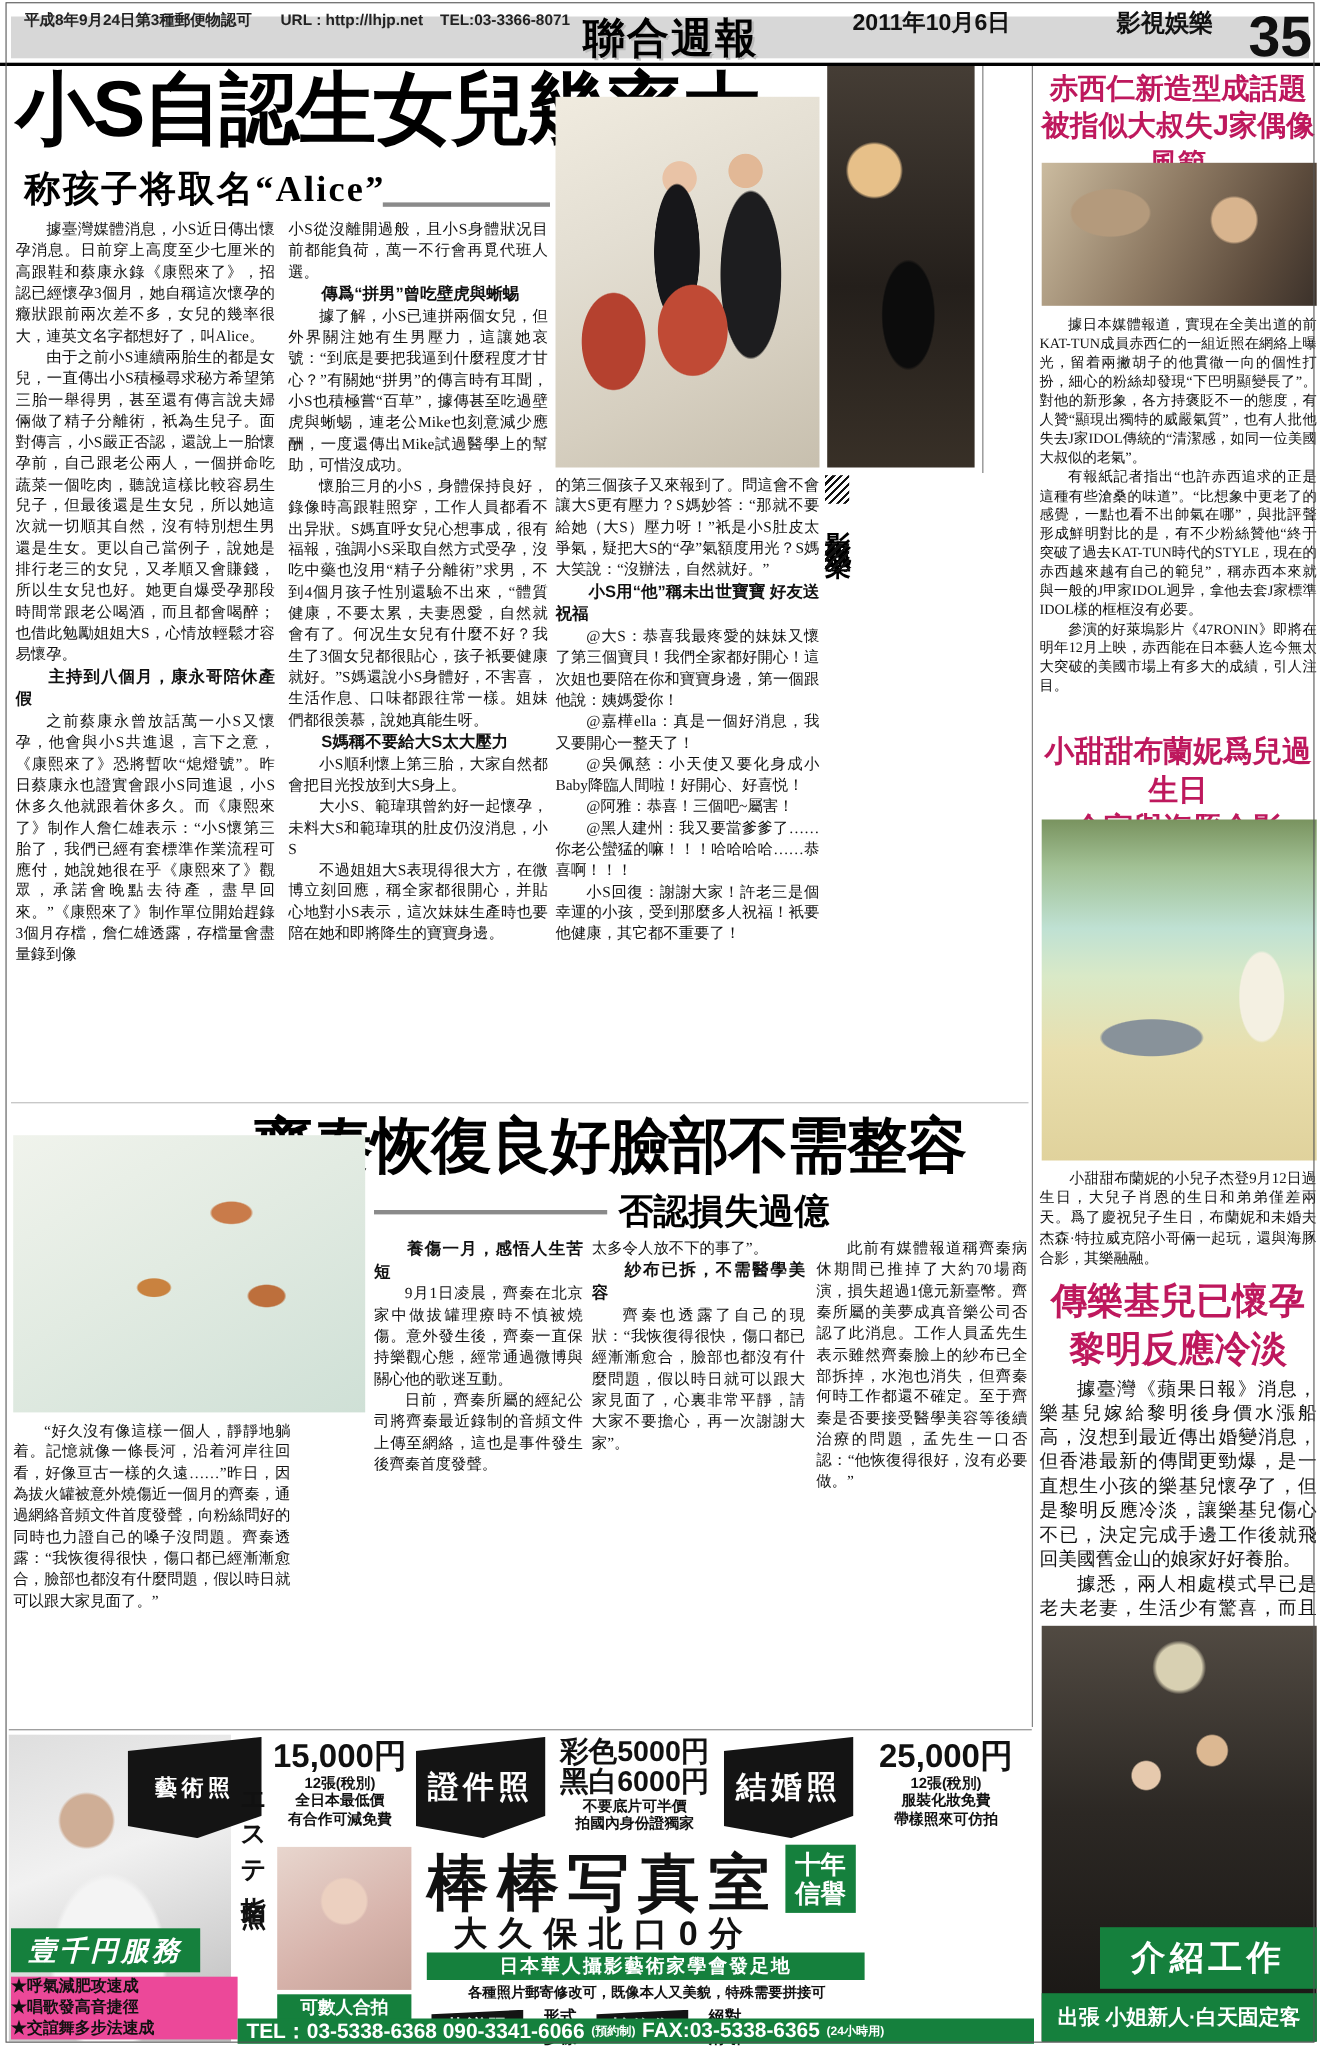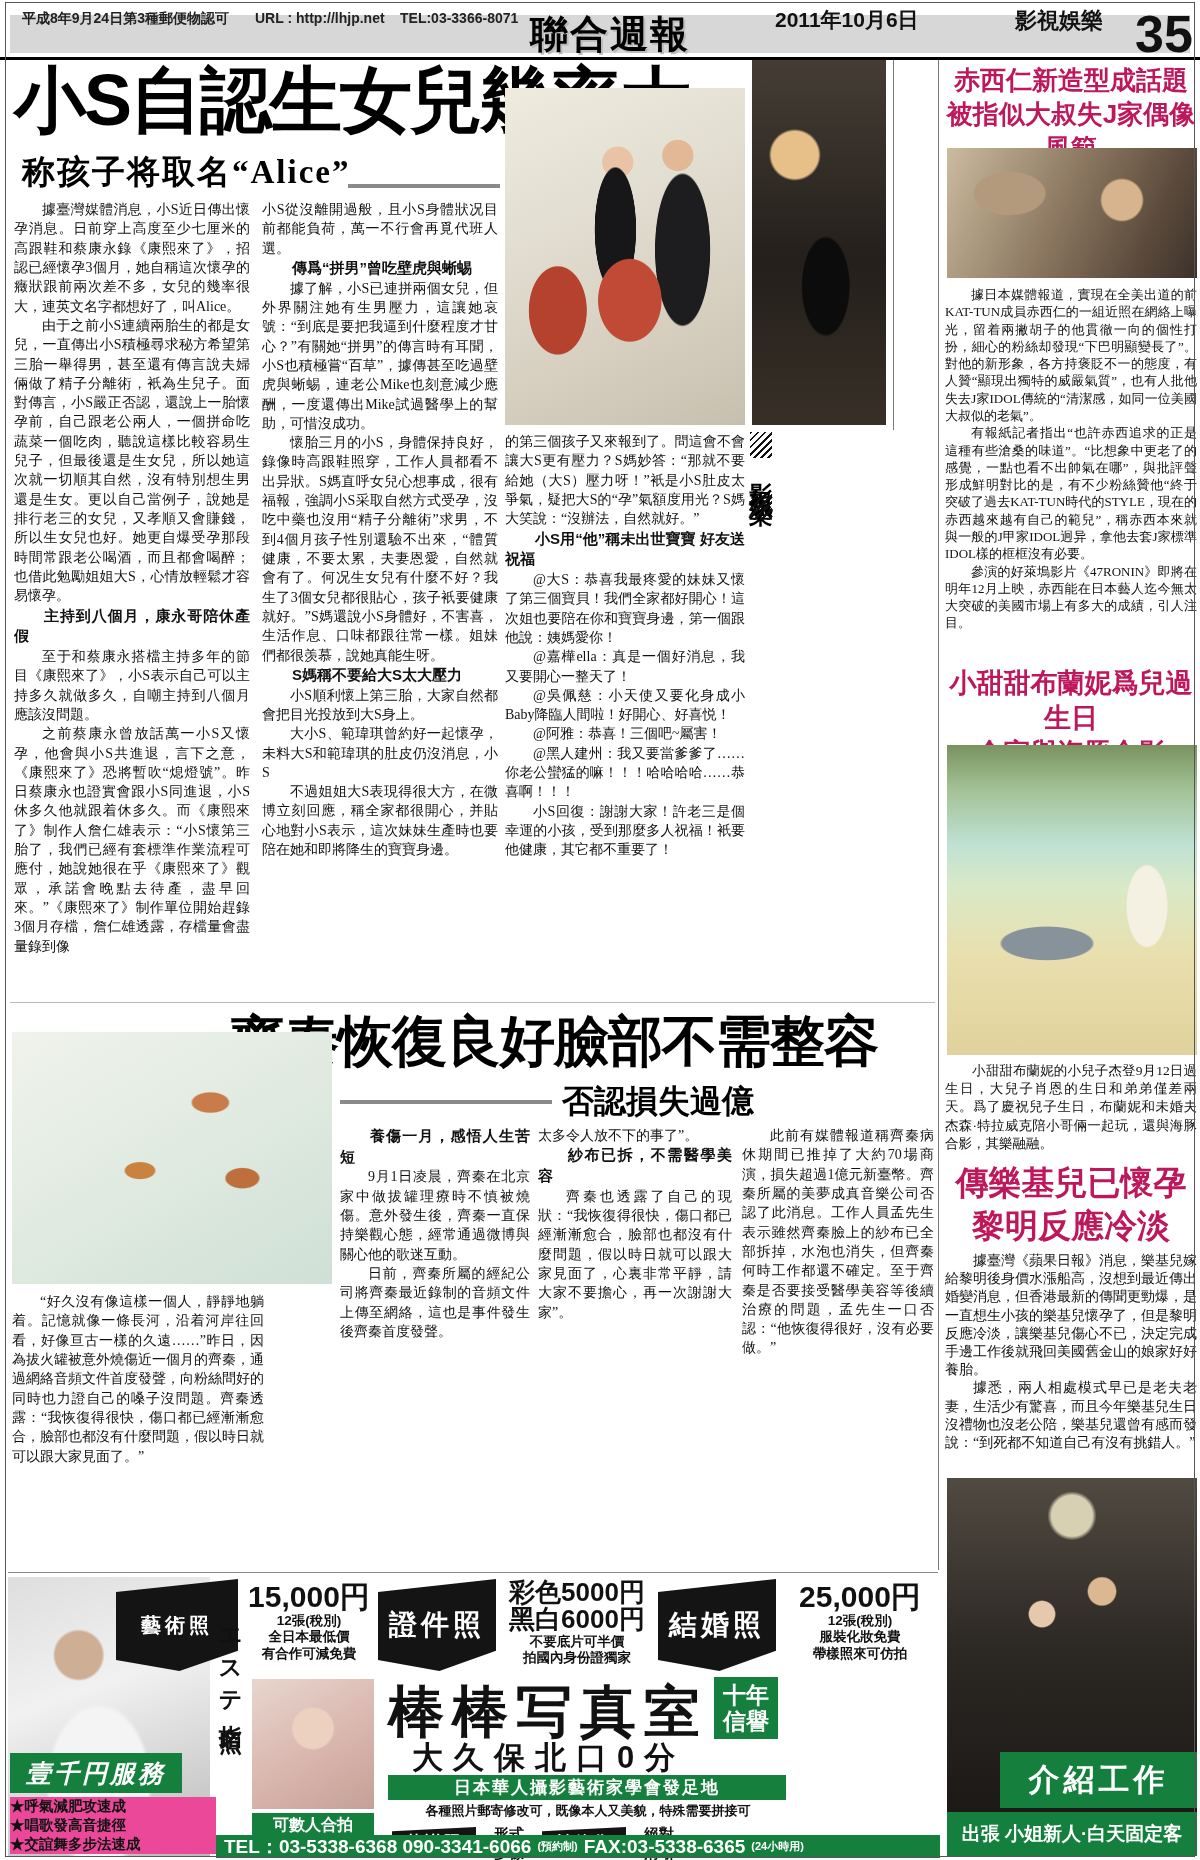--- a/index.html
+++ b/index.html
@@ -102,21 +102,20 @@
   <div class="hl-sub" style="left:22px;top:150px;font-size:33px;letter-spacing:2px;">称孩子将取名“Alice”</div>
   <div class="rule" style="left:348px;top:184px;width:152px;height:4px;"></div>
 
   <div class="photo ph-sis" style="left:505px;top:88px;width:240px;height:337px;"></div>
   <div class="photo ph-ak-tall" style="left:752px;top:60px;width:134px;height:365px;"></div>
 
   <div class="bodycol" style="left:14px;top:200px;width:236px;height:766px;">
     <p>據臺灣媒體消息，小S近日傳出懷孕消息。日前穿上高度至少七厘米的高跟鞋和蔡康永錄《康熙來了》，招認已經懷孕3個月，她自稱這次懷孕的癥狀跟前兩次差不多，女兒的幾率很大，連英文名字都想好了，叫Alice。</p>
     <p>由于之前小S連續兩胎生的都是女兒，一直傳出小S積極尋求秘方希望第三胎一舉得男，甚至還有傳言說夫婦倆做了精子分離術，衹為生兒子。面對傳言，小S嚴正否認，還說上一胎懷孕前，自己跟老公兩人，一個拼命吃蔬菜一個吃肉，聽說這樣比較容易生兒子，但最後還是生女兒，所以她這次就一切順其自然，沒有特別想生男還是生女。更以自己當例子，說她是排行老三的女兒，又孝順又會賺錢，所以生女兒也好。她更自爆受孕那段時間常跟老公喝酒，而且都會喝醉；也借此勉勵姐姐大S，心情放輕鬆才容易懷孕。</p>
     <p class="bh">主持到八個月，康永哥陪休產假</p>
-    <p>至于和蔡康永搭檔主持多年的節目《康熙來了》，小S表示自己可以主持多久就做多久，自嘲主持到八個月應該沒問題。</p>
     <p>之前蔡康永曾放話萬一小S又懷孕，他會與小S共進退，言下之意，《康熙來了》恐將暫吹“熄燈號”。昨日蔡康永也證實會跟小S同進退，小S休多久他就跟着休多久。而《康熙來了》制作人詹仁雄表示：“小S懷第三胎了，我們已經有套標準作業流程可應付，她說她很在乎《康熙來了》觀眾，承諾會晚點去待產，盡早回來。”《康熙來了》制作單位開始趕錄3個月存檔，詹仁雄透露，存檔量會盡量錄到像</p>
   </div>
 
   <div class="bodycol" style="left:262px;top:200px;width:236px;height:766px;">
     <p class="noindent">小S從沒離開過般，且小S身體狀况目前都能負荷，萬一不行會再覓代班人選。</p>
     <p class="bh">傳爲“拼男”曾吃壁虎與蜥蜴</p>
     <p>據了解，小S已連拼兩個女兒，但外界關注她有生男壓力，這讓她哀號：“到底是要把我逼到什麼程度才甘心？”有關她“拼男”的傳言時有耳聞，小S也積極嘗“百草”，據傳甚至吃過壁虎與蜥蜴，連老公Mike也刻意減少應酬，一度還傳出Mike試過醫學上的幫助，可惜沒成功。</p>
     <p>懷胎三月的小S，身體保持良好，錄像時高跟鞋照穿，工作人員都看不出异狀。S媽直呼女兒心想事成，很有福報，強調小S采取自然方式受孕，沒吃中藥也沒用“精子分離術”求男，不到4個月孩子性別還驗不出來，“體質健康，不要太累，夫妻恩愛，自然就會有了。何况生女兒有什麼不好？我生了3個女兒都很貼心，孩子衹要健康就好。”S媽還說小S身體好，不害喜，生活作息、口味都跟往常一樣。姐妹們都很羡慕，說她真能生呀。</p>
     <p class="bh">S媽稱不要給大S太大壓力</p>
     <p>小S順利懷上第三胎，大家自然都會把目光投放到大S身上。</p>
@@ -161,21 +160,21 @@
   </div>
   <div class="photo ph-brit" style="left:947px;top:745px;width:250px;height:310px;"></div>
   <div class="bodycol" style="left:945px;top:1062px;width:252px;height:100px;font-size:13.5px;line-height:1.35;">
     <p>小甜甜布蘭妮的小兒子杰登9月12日過生日，大兒子肖恩的生日和弟弟僅差兩天。爲了慶祝兒子生日，布蘭妮和未婚夫杰森·特拉威克陪小哥倆一起玩，還與海豚合影，其樂融融。</p>
   </div>
 
   <div class="rc-hl" style="left:945px;top:1162px;font-size:33px;">
     <div>傳樂基兒已懷孕</div>
     <div>黎明反應冷淡</div>
   </div>
-  <div class="bodycol" style="left:945px;top:1252px;width:252px;height:222px;font-size:14px;line-height:1.3;">
+  <div class="bodycol" style="left:945px;top:1252px;width:252px;height:222px;font-size:17px;line-height:1.3;">
     <p>據臺灣《蘋果日報》消息，樂基兒嫁給黎明後身價水漲船高，沒想到最近傳出婚變消息，但香港最新的傳聞更勁爆，是一直想生小孩的樂基兒懷孕了，但是黎明反應冷淡，讓樂基兒傷心不已，決定完成手邊工作後就飛回美國舊金山的娘家好好養胎。</p>
     <p>據悉，兩人相處模式早已是老夫老妻，生活少有驚喜，而且今年樂基兒生日沒禮物也沒老公陪，樂基兒還曾有感而發說：“到死都不知道自己有沒有挑錯人。”</p>
   </div>
   <div class="photo ph-couple" style="left:947px;top:1478px;width:250px;height:378px;"></div>
 
   <div class="hdiv" style="left:10px;top:1002px;width:925px;"></div>
   <div class="hl-xl" style="left:230px;top:1014px;font-size:55px;letter-spacing:-1px;">齊秦恢復良好臉部不需整容</div>
   <div class="rule" style="left:340px;top:1100px;width:212px;height:4px;"></div>
   <div class="hl-sub" style="left:562px;top:1080px;font-size:32px;font-family:'Liberation Sans',sans-serif;font-weight:900;">否認損失過億</div>
 

